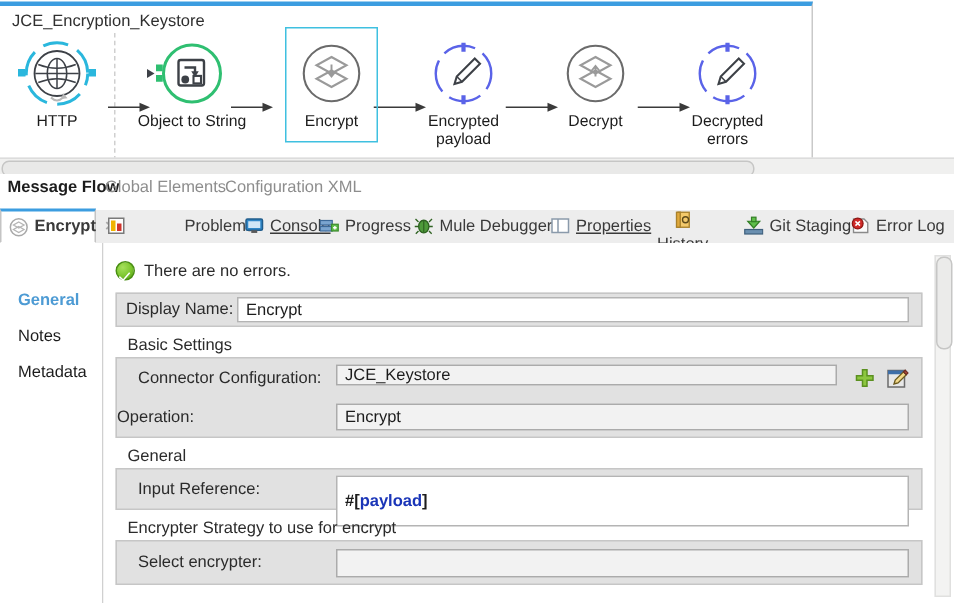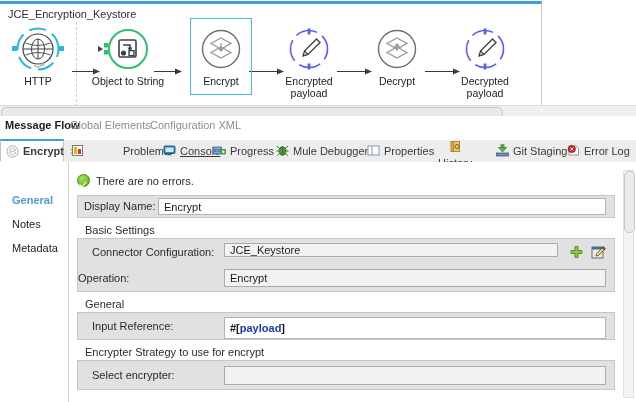--- a/index.html
+++ b/index.html
@@ -288,21 +288,21 @@
         <div class="node" style="left:442px;">
           <div class="node-circle-wrap">
             <svg class="nodesvg" width="60" height="50" viewBox="0 0 60 50">
               <circle cx="30" cy="25" r="18.5" fill="#ffffff" stroke="#5a63e8" stroke-width="1.6" stroke-dasharray="22 6" stroke-dashoffset="11"></circle>
               <rect x="28.6" y="4.5" width="2.8" height="6" fill="#5a63e8"></rect>
               <rect x="28.6" y="39.5" width="2.8" height="6" fill="#5a63e8"></rect>
               <path d="M24,32 l1.5,-5 12,-12 3.5,3.5 -12,12 z" fill="none" stroke="#3d4147" stroke-width="1.4"></path>
               <line x1="25.5" y1="27" x2="29" y2="30.5" stroke="#3d4147" stroke-width="1.1"></line>
             </svg>
           </div>
-          <div class="node-label" style="width:66px;margin-left:10px;">Decrypted payload</div>
+          <div class="node-label" style="width:66px;margin-left:10px;">Decrypted errors</div>
         </div>
 
       </div>
     </div>
 
     <div id="hscroll">
       <div id="hscroll-thumb"></div>
     </div>
   </div>
 
@@ -364,21 +364,21 @@
       <span class="vicon">
         <svg width="13" height="13" viewBox="0 0 13 13">
           <ellipse cx="6.5" cy="7" rx="3.4" ry="4.2" fill="#4e9a3a" stroke="#2f6322" stroke-width="0.9"></ellipse>
           <line x1="6.5" y1="3" x2="6.5" y2="11" stroke="#2f6322" stroke-width="0.8"></line>
           <path d="M3,4 L1,2 M10,4 L12,2 M3,7 H0.5 M10,7 H12.5 M3,10 L1.2,11.8 M10,10 L11.8,11.8" stroke="#2f6322" stroke-width="0.9" fill="none"></path>
         </svg>
       </span>
       <span>Mule Debugger</span>
     </div>
 
-    <div class="vtab" style="left:362px;">
+    <div class="vtab" style="left:362px;text-decoration:underline;">
       <span class="vicon">
         <svg width="13" height="13" viewBox="0 0 13 13">
           <rect x="1" y="2" width="11" height="9" fill="#ffffff" stroke="#8a9aab" stroke-width="1"></rect>
           <line x1="5" y1="2" x2="5" y2="11" stroke="#8a9aab" stroke-width="1"></line>
         </svg>
       </span>
       <span>Properties</span>
     </div>
 
     <div class="vtab" style="left:433px;flex-direction:column;">
@@ -455,21 +455,21 @@
           </svg>
         </div>
 
         <div class="fld-label" style="left:0;top:33px;">Operation:</div>
         <div class="combo" style="left:146px;top:30px;width:382px;height:18px;">Encrypt</div>
       </div>
 
       <div class="grp-title" style="left:16px;top:136px;">General</div>
       <div class="grp" style="top:150px;height:28px;">
         <div class="fld-label" style="left:14px;top:7px;">Input Reference:</div>
-        <div class="txtbox white" style="left:146px;top:4px;width:382px;height:22px;">
+        <div class="txtbox white" style="left:146px;top:4px;width:382px;height:34px;">
           <span class="mono-expr">
             <span class="expr-b">#[</span><span class="expr-blue">payload</span><span class="expr-b">]</span>
           </span>
         </div>
       </div>
 
       <div class="grp-title" style="left:16px;top:184px;">Encrypter Strategy to use for encrypt</div>
       <div class="grp" style="top:198px;height:30px;">
         <div class="fld-label" style="left:14px;top:8px;">Select encrypter:</div>
         <div class="combo" style="left:146px;top:5px;width:382px;height:19px;" placeholder=""></div>

